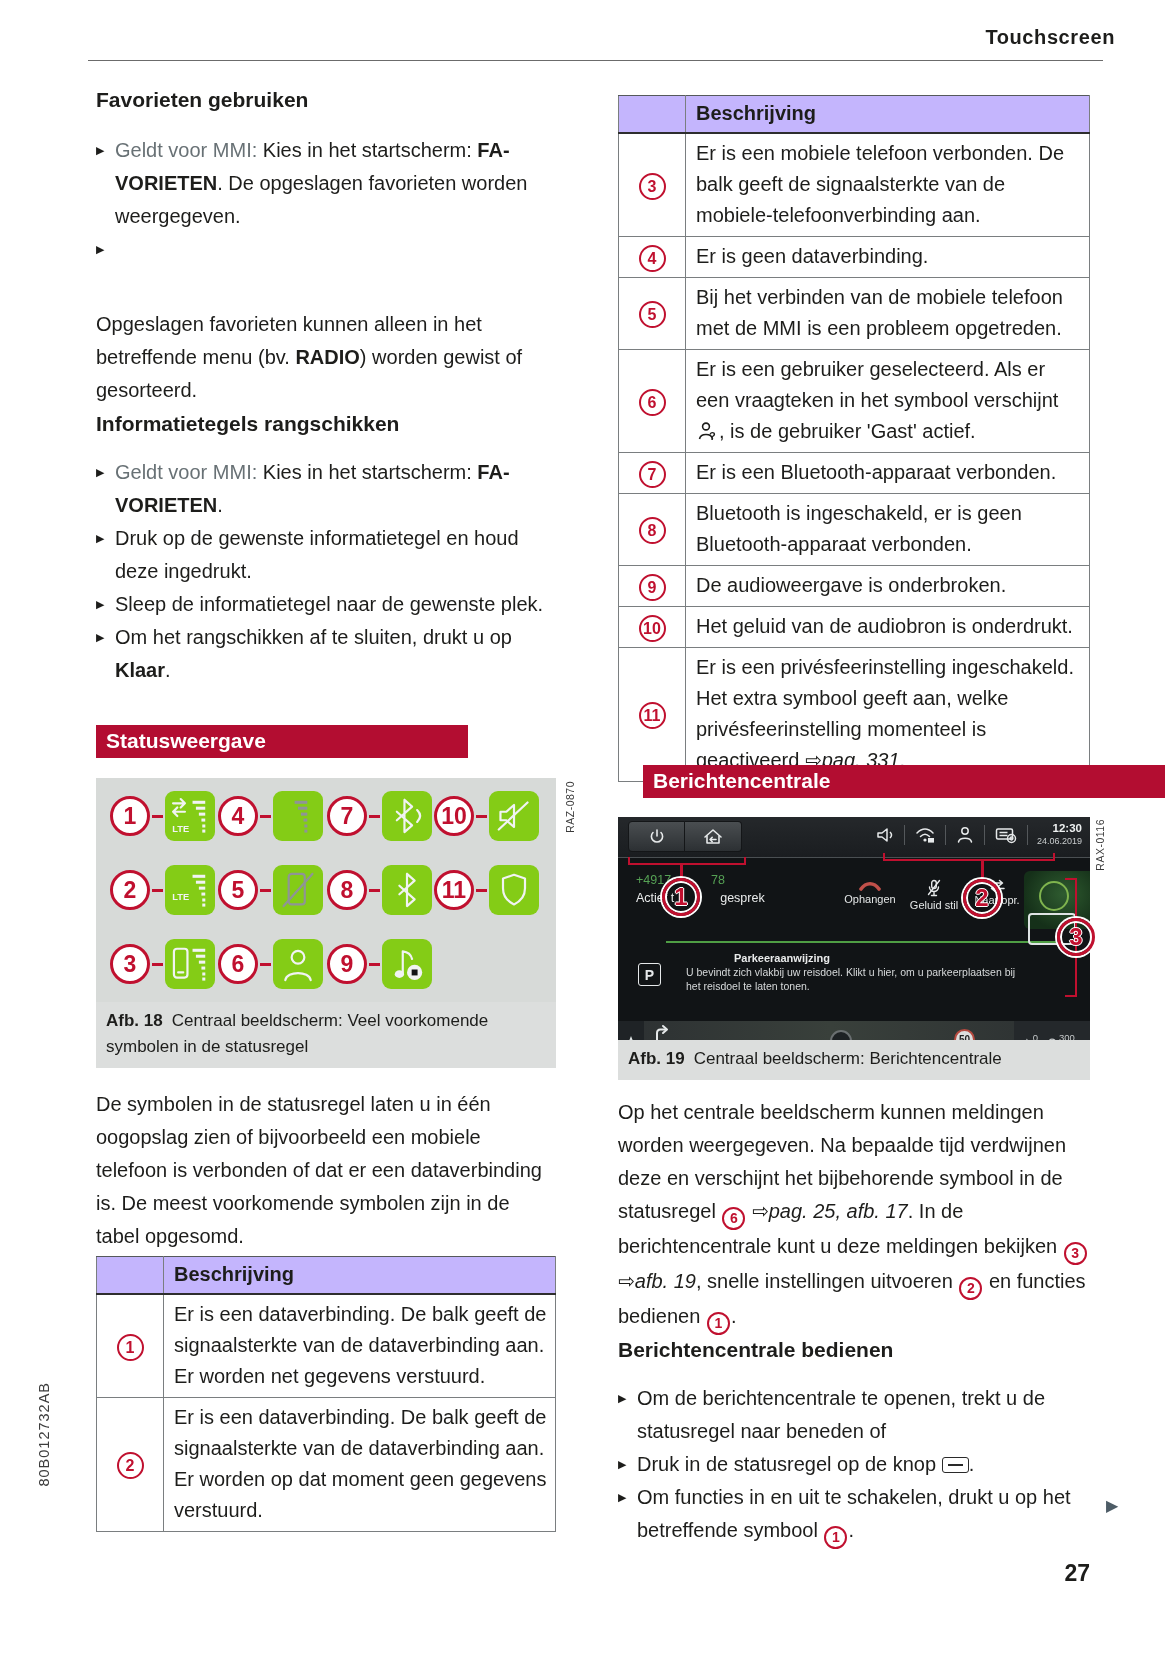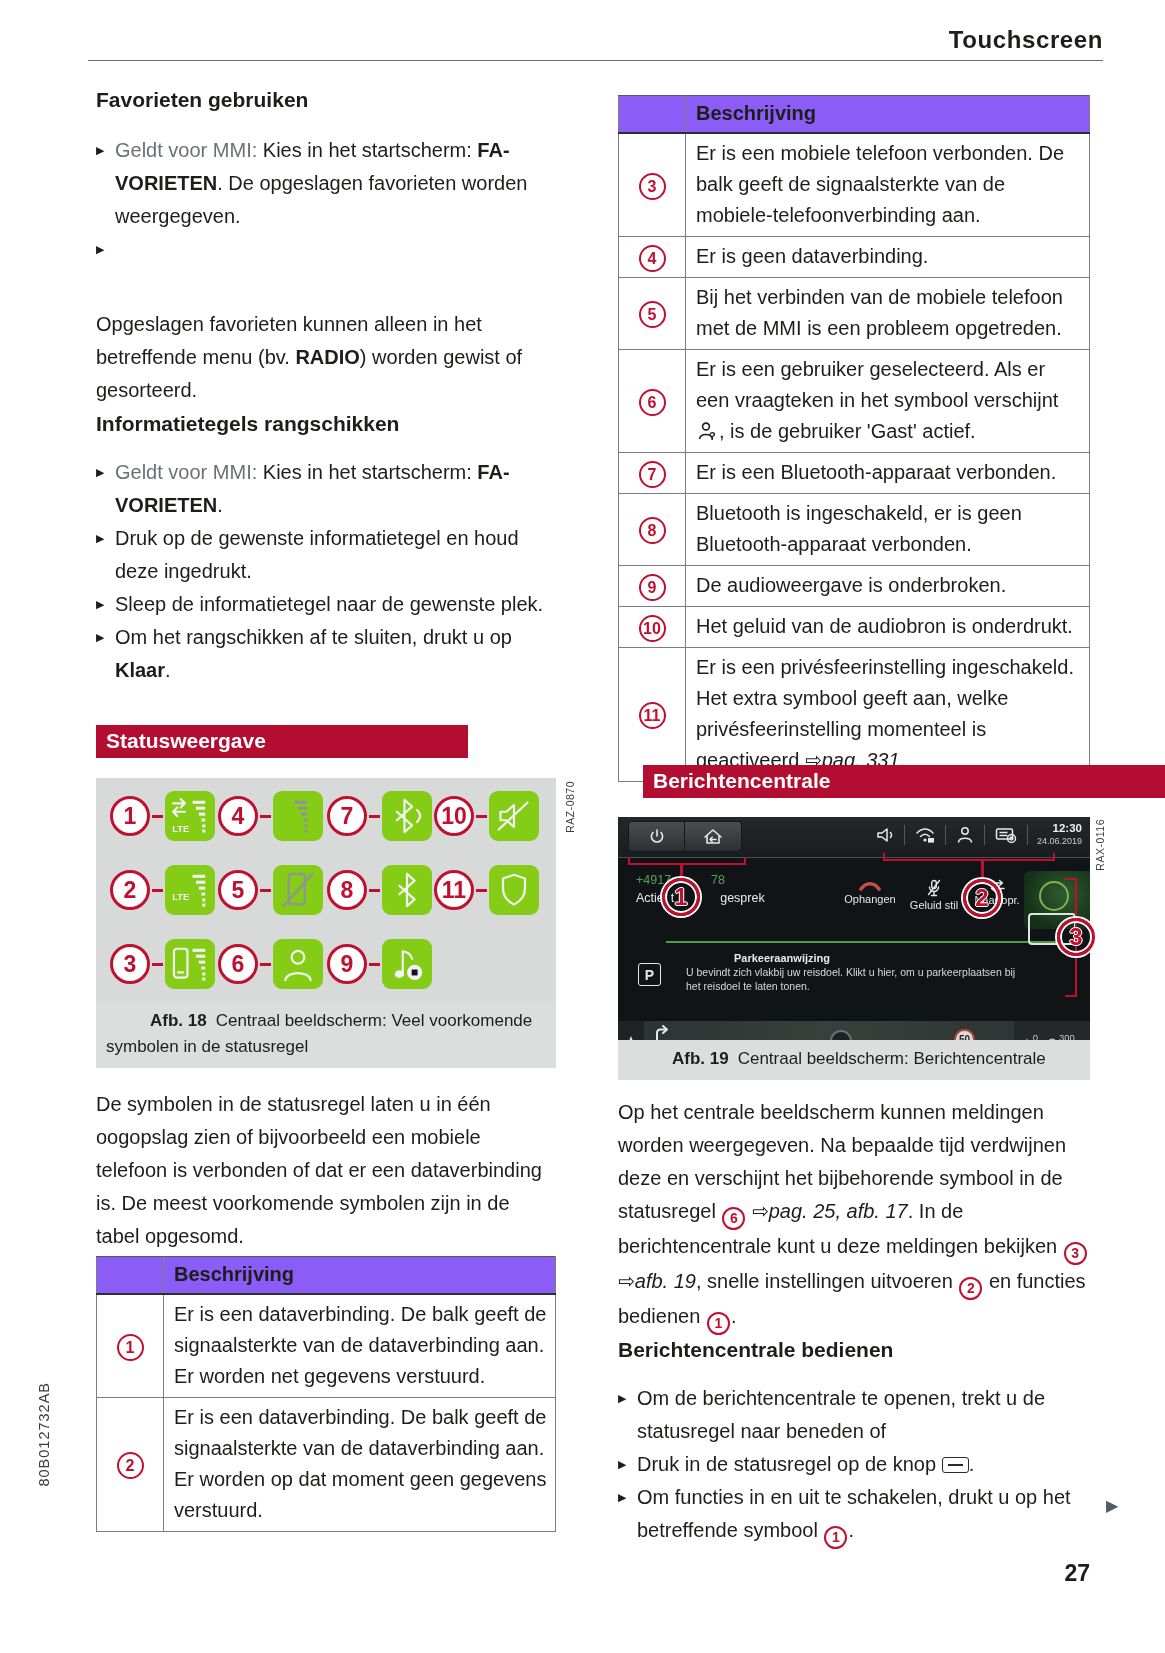--- a/index.html
+++ b/index.html
@@ -1,20 +1,20 @@
 <!DOCTYPE html>
 <html><head>
 <meta charset="utf-8">
 <style>
   html,body{margin:0;padding:0;}
   body{width:1165px;height:1653px;position:relative;background:#ffffff;
        font-family:"Liberation Sans","DejaVu Sans",sans-serif;color:#1d1d1b;overflow:hidden;}
   .abs{position:absolute;}
   
-  .hdr-title{position:absolute;top:26px;right:62px;font-size:24px;font-weight:bold;letter-spacing:.6px;margin-left:37px;}
+  .hdr-title{position:absolute;top:26px;right:50px;font-size:20px;font-weight:bold;letter-spacing:.6px;margin-left:37px;}
   .hdr-rule{position:absolute;left:88px;right:62px;top:60px;border-top:1.4px solid #6b6b6b;}
   .pagenum{position:absolute;top:1560px;right:75px;font-size:23px;font-weight:bold;}
   .spine{position:absolute;left:36px;top:1382px;writing-mode:vertical-rl;transform:rotate(180deg);
          font-size:14.5px;color:#3c3c3c;letter-spacing:1px;}
   .continue{position:absolute;left:1106px;top:1496px;font-size:16px;color:#4d5c66;}
   
   .h{position:absolute;font-size:21px;font-weight:bold;margin:0;}
   .blk{position:absolute;font-size:20px;line-height:33px;margin:0;}
   .bullet{position:relative;padding-left:19px;}
   .mk{position:absolute;left:0;top:0;font-size:11px;line-height:33px;}
@@ -35,25 +35,25 @@
   .cofig{width:40px;height:40px;border-radius:50%;background:#fff;border:3px solid #c0102f;
          color:#c0102f;font-weight:bold;font-size:23px;display:flex;align-items:center;
          justify-content:center;box-sizing:border-box;flex:none;}
   .dash{width:11px;height:3px;background:#c0102f;margin:0 2px;flex:none;}
   .tile{width:50px;height:50px;background:#84cc16;border-radius:9px;display:flex;
         align-items:center;justify-content:center;flex:none;}
   .figcode{position:absolute;writing-mode:vertical-rl;transform:rotate(180deg);
            font-size:10.5px;color:#3a3a3a;letter-spacing:.5px;}
   .caption{position:absolute;background:#dcdedd;font-size:17px;line-height:26px;
            padding:6px 10px 8px;box-sizing:border-box;}
-  .caption b{margin-right:9px;margin-left:44px;}
+  .caption b{margin-right:9px;}
   
   table.t{border-collapse:collapse;width:100%;font-size:20px;line-height:31px;}
   .t td,.t th{border:1.4px solid #7a7e80;}
-  .t th{background:#8b5cf6;text-align:left;padding:2px 10px 3px;font-size:20px;
+  .t th{background:#c4b5fd;text-align:left;padding:2px 10px 3px;font-size:20px;
         border-bottom:2.4px solid #2e2e2e;border-top:1.6px solid #55595b;}
   .t th.nc,.t td.nc{width:46px;}
   .t td.nc{text-align:center;vertical-align:middle;}
   .t td.dc{padding:4px 8px 5px 10px;}
   
   .knop{display:inline-block;width:27px;height:16px;border:1.8px solid #2a2a2a;border-radius:3px;
         position:relative;vertical-align:-2px;box-sizing:border-box;}
   .knop span{position:absolute;left:5px;right:5px;top:50%;margin-top:-1px;height:2px;background:#2a2a2a;}
   .gicon{vertical-align:-4px;margin:0 2px;}
   

